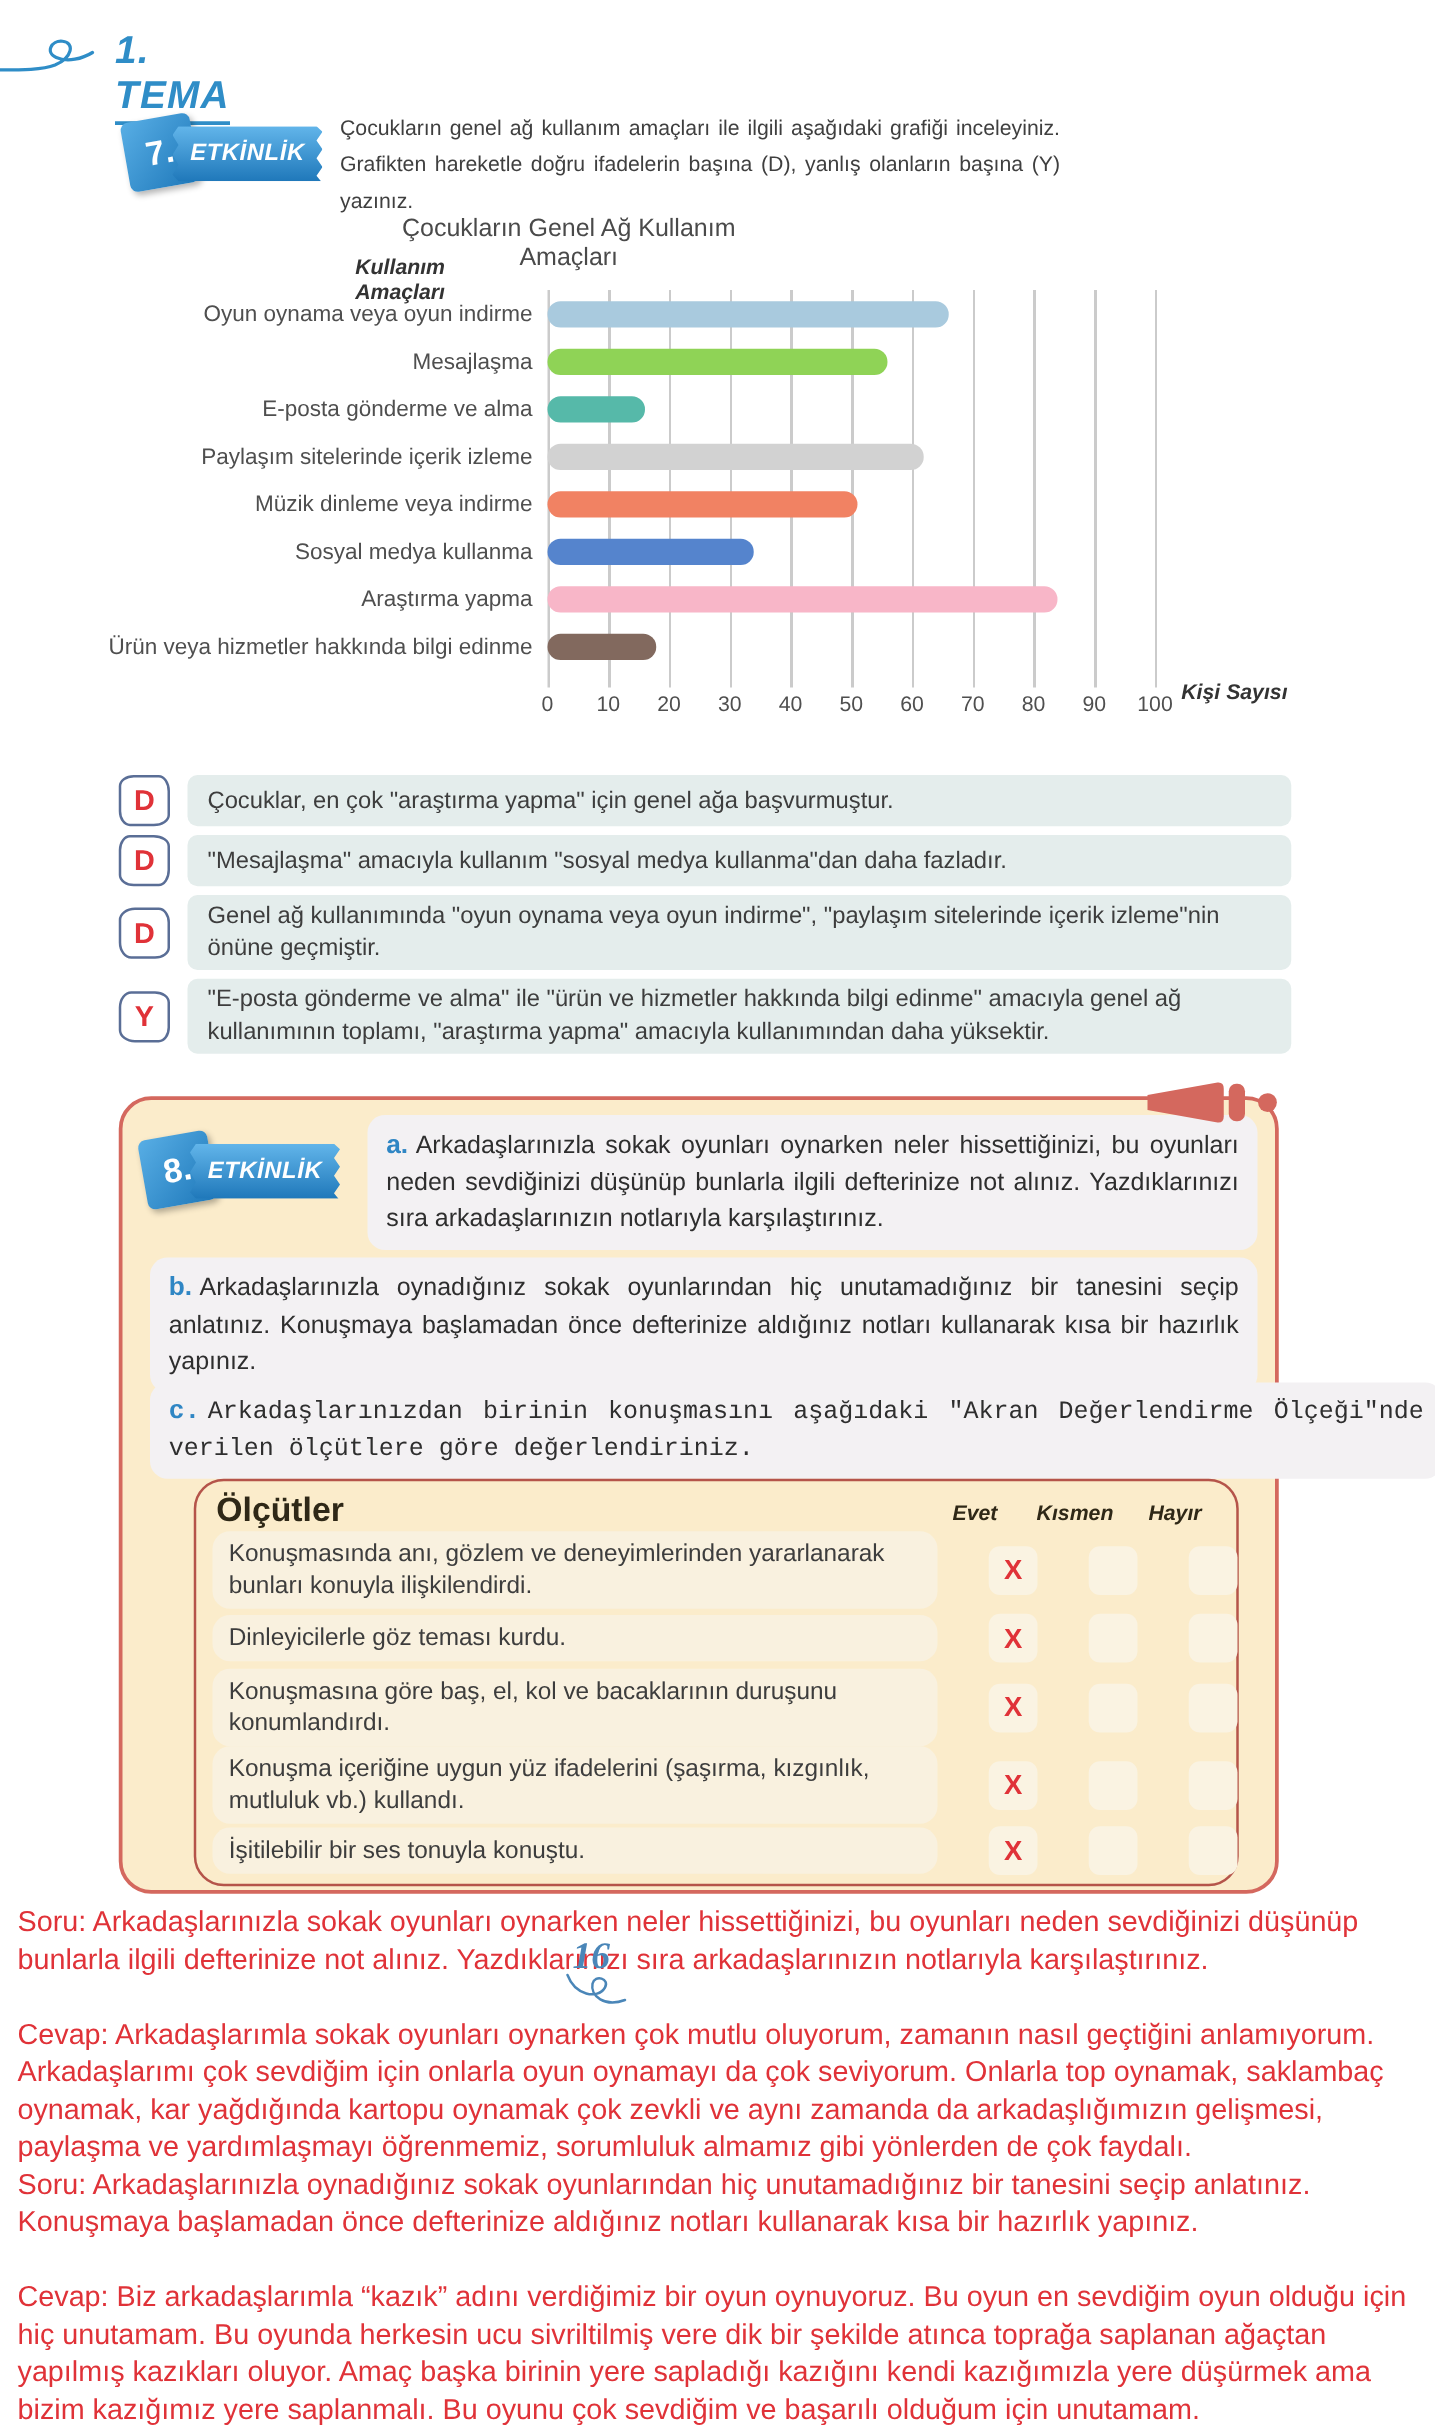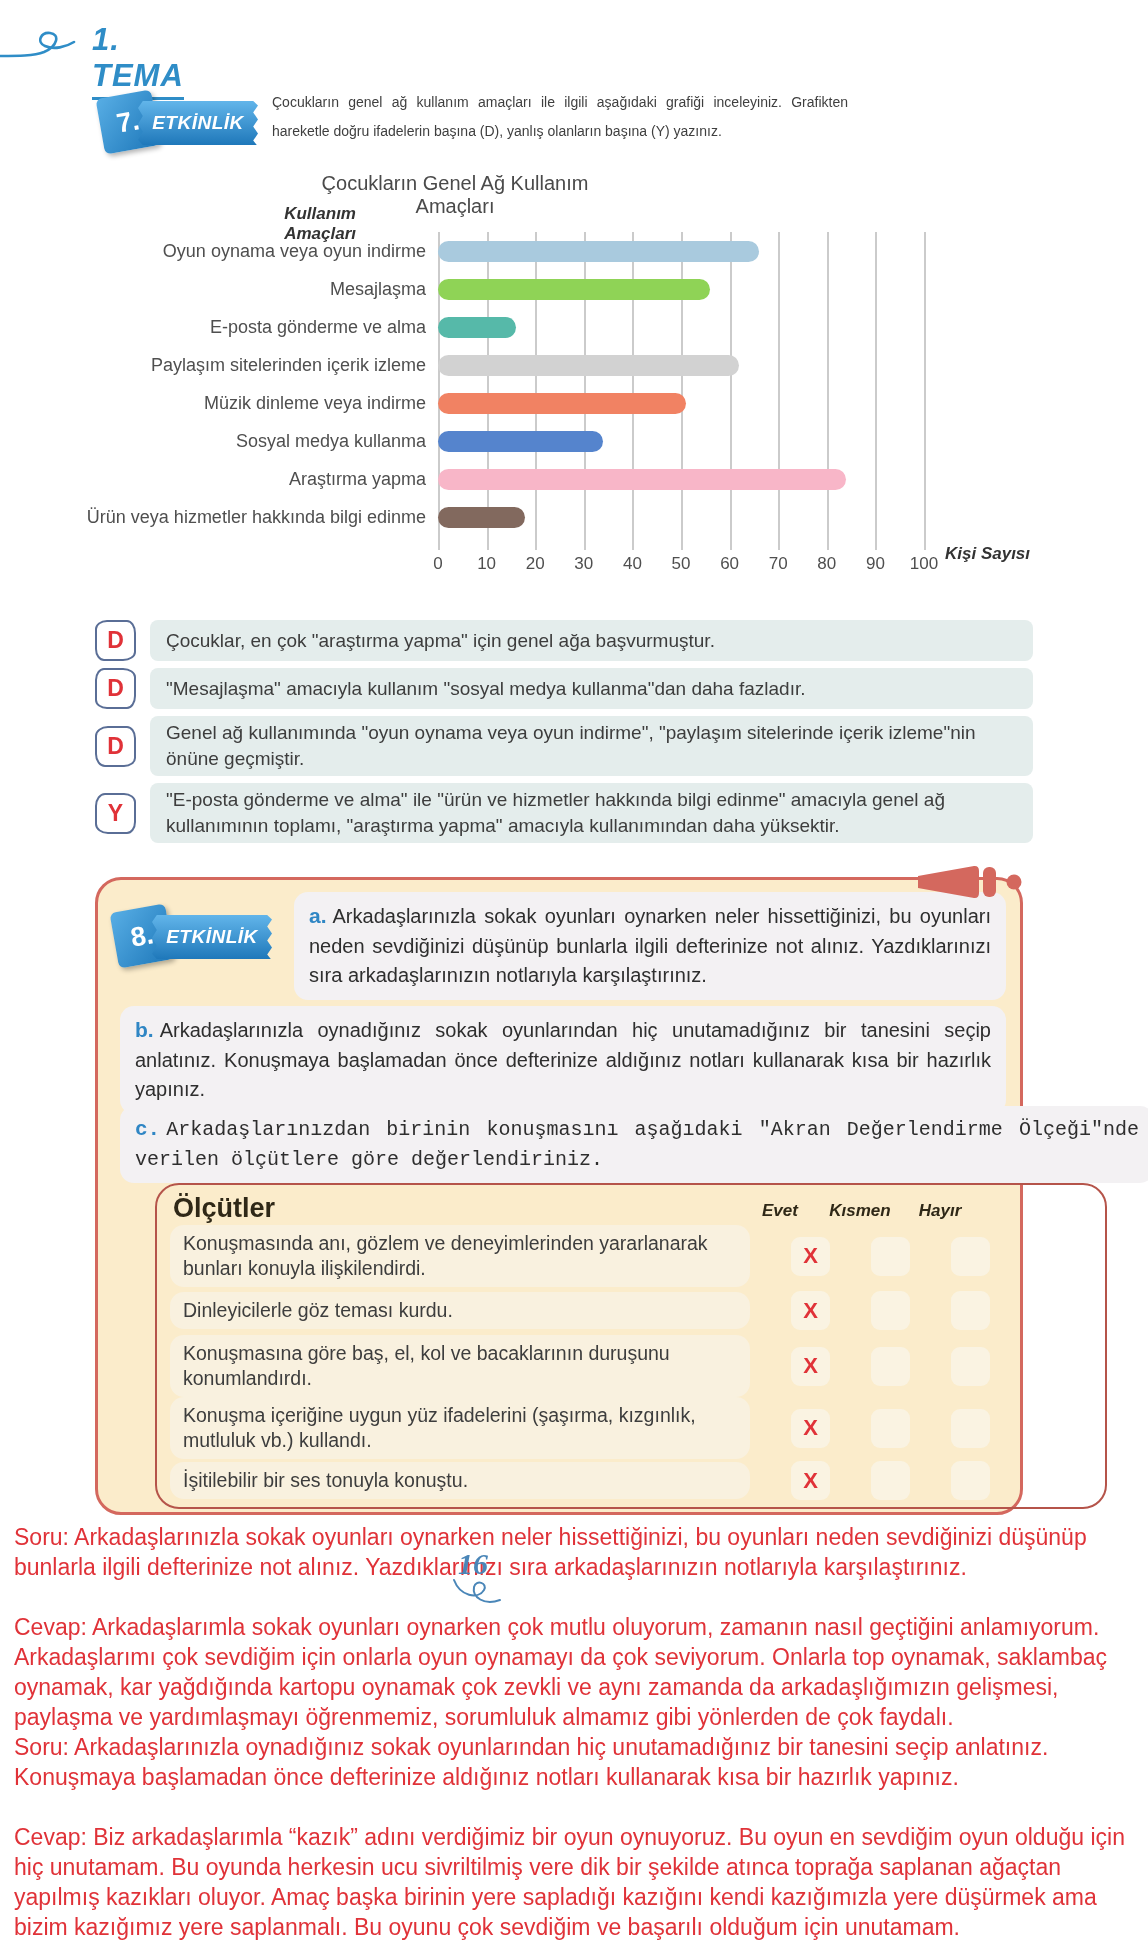--- a/index.html
+++ b/index.html
@@ -21,21 +21,21 @@
            box-shadow:2px 3px 5px rgba(0,0,0,.3); }
   .brib  { position:absolute; left:40px; top:13px; width:120px; height:44px;
            background:linear-gradient(180deg,#62b5ea,#1f78ba); color:#fff; font-weight:bold;
            font-size:19px; font-style:italic; letter-spacing:.5px;
            display:flex; align-items:center; justify-content:center;
            clip-path:polygon(4% 0,96% 0,100% 10%,96% 26%,100% 42%,96% 58%,100% 74%,96% 90%,99% 100%,4% 100%,0 88%,4% 70%,0 52%,4% 34%,0 16%);
            box-shadow:2px 3px 5px rgba(0,0,0,.25); }
 
   
   .act7 { position:absolute; top:88px; left:98px; width:750px; display:flex; gap:14px; }
-  .instr { font-size:14px; line-height:29px; color:#3f3f3f; text-align:justify; width:590px; }
+  .instr { font-size:17px; line-height:29px; color:#3f3f3f; text-align:justify; width:590px; }
 
   
   .chart { position:absolute; top:172px; left:0; width:1060px; height:420px; }
   .ctitle { position:absolute; top:0; left:290px; width:330px; text-align:center;
             font-size:20px; color:#4a4a4a; }
   .cylabel { position:absolute; top:32px; left:238px; width:118px; text-align:right;
              font-size:17px; font-weight:bold; font-style:italic; color:#333; }
   .cat-labels { position:absolute; top:60px; left:0; width:426px; }
   .cat-label { height:38px; display:flex; align-items:center; justify-content:flex-end;
                text-align:right; font-size:18px; line-height:20px; color:#4f4f4f; }
@@ -74,21 +74,21 @@
   .mic { position:absolute; top:-17px; right:-16px; z-index:3; }
   .badge8 { position:absolute; top:22px; left:14px; }
   .kitem { position:absolute; background:#f3f1f3; border-radius:14px; padding:9px 15px;
            font-size:20px; line-height:29.5px; color:#2e2e2e; text-align:justify; box-sizing:border-box; }
   .klet { color:#2f86c4; font-weight:bold; font-size:21px; padding-right:6px; }
   .kitem-a { top:12px;  left:196px; width:712px; }
   .kitem-b { top:126px; left:22px;  width:886px; }
   .kitem-c { top:226px; left:22px;  width:1034px;font-family:Liberation Mono, monospace; }
 
   
-  .rubric { position:absolute; top:303px; left:57px; width:952px; height:326px;
+  .rubric { position:absolute; top:303px; left:57px; width:836px; height:326px;
             border:2.5px solid #b5544a; border-radius:24px; box-sizing:border-box; }
   .rtitle { position:absolute; top:8px; left:16px; font-size:27px; font-weight:bold; color:#2f2817; }
   .rcol { position:absolute; top:16px; width:90px; text-align:center; font-size:17px;
           font-weight:bold; font-style:italic; color:#2f2817; }
   .rcol-0 { left:578px; } .rcol-1 { left:658px; } .rcol-2 { left:738px; }
   .rrow { position:absolute; left:13px; display:flex; align-items:center; }
   .crit { width:580px; box-sizing:border-box; background:#f9f1df; border-radius:14px;
           padding:6px 13px; font-size:19.5px; line-height:25px; color:#3d3d3d; }
   .cell { width:39px; height:39px; flex:0 0 39px; border-radius:9px; background:#faf3e2;
           margin-left:41px; display:flex; align-items:center; justify-content:center;
@@ -124,21 +124,21 @@
     <div class="instr">Çocukların genel ağ kullanım amaçları ile ilgili aşağıdaki grafiği inceleyiniz. Grafikten hareketle doğru ifadelerin başına (D), yanlış olanların başına (Y) yazınız.</div>
   </div>
 
   <div class="chart">
     <div class="ctitle">Çocukların Genel Ağ Kullanım Amaçları</div>
     <div class="cylabel">Kullanım Amaçları</div>
     <div class="cat-labels">
         <div class="cat-label">Oyun oynama veya oyun indirme</div>
         <div class="cat-label">Mesajlaşma</div>
         <div class="cat-label">E-posta gönderme ve alma</div>
-        <div class="cat-label">Paylaşım sitelerinden içerik izleme</div>
+        <div class="cat-label">Paylaşım sitelerinde içerik izleme</div>
         <div class="cat-label">Müzik dinleme veya indirme</div>
         <div class="cat-label">Sosyal medya kullanma</div>
         <div class="cat-label">Araştırma yapma</div>
         <div class="cat-label">Ürün veya hizmetler hakkında bilgi edinme</div>
       </div>
     <div class="plot">
         <div class="crow">
           <div class="cbar" style="width: 320.76px; background: rgb(169, 202, 222);"></div>
         </div>
         <div class="crow">

